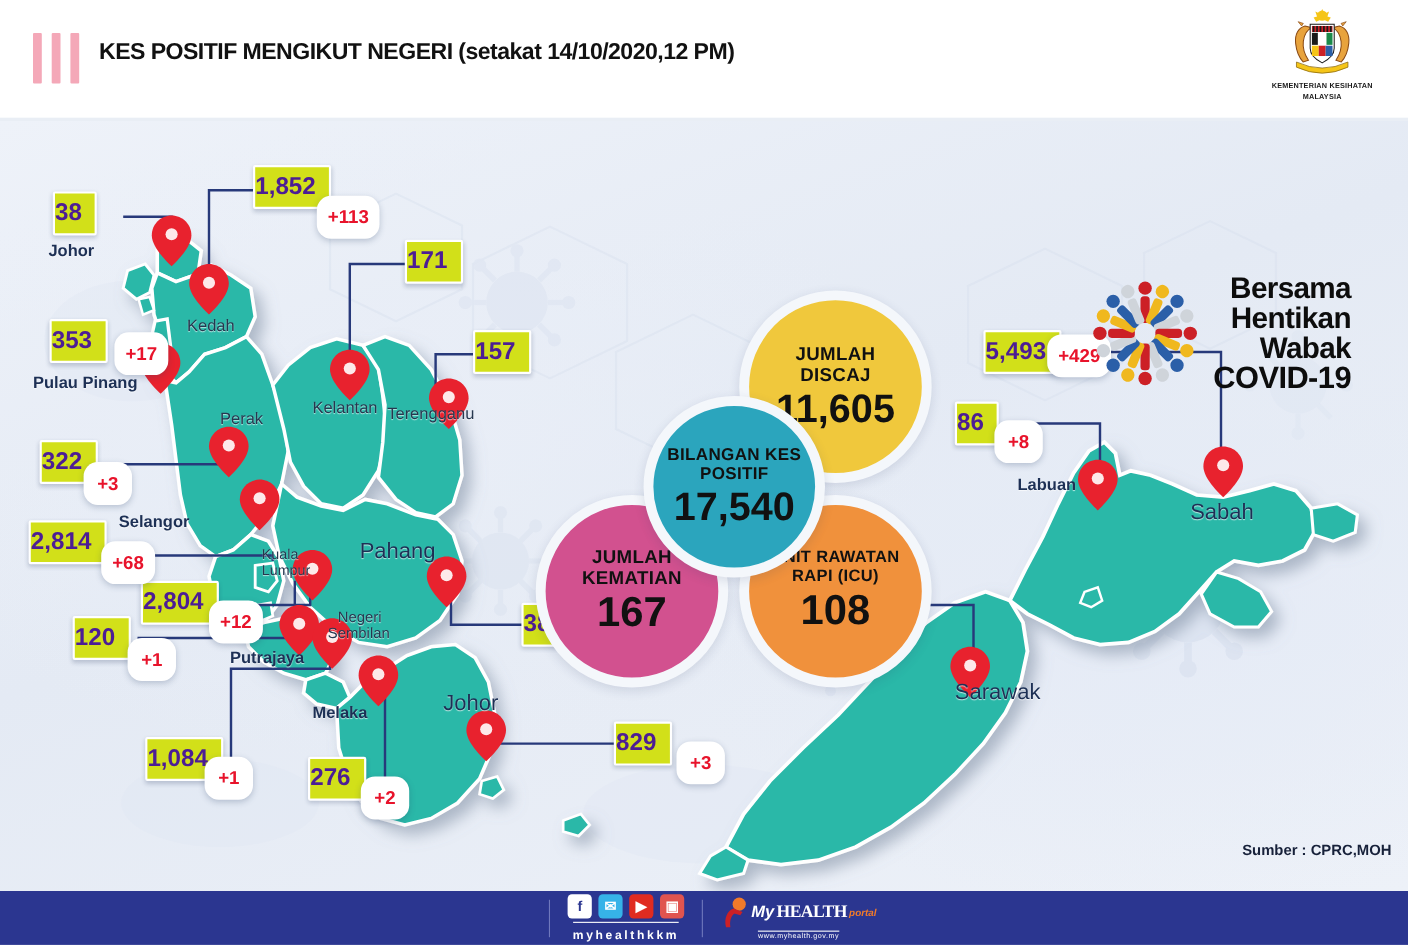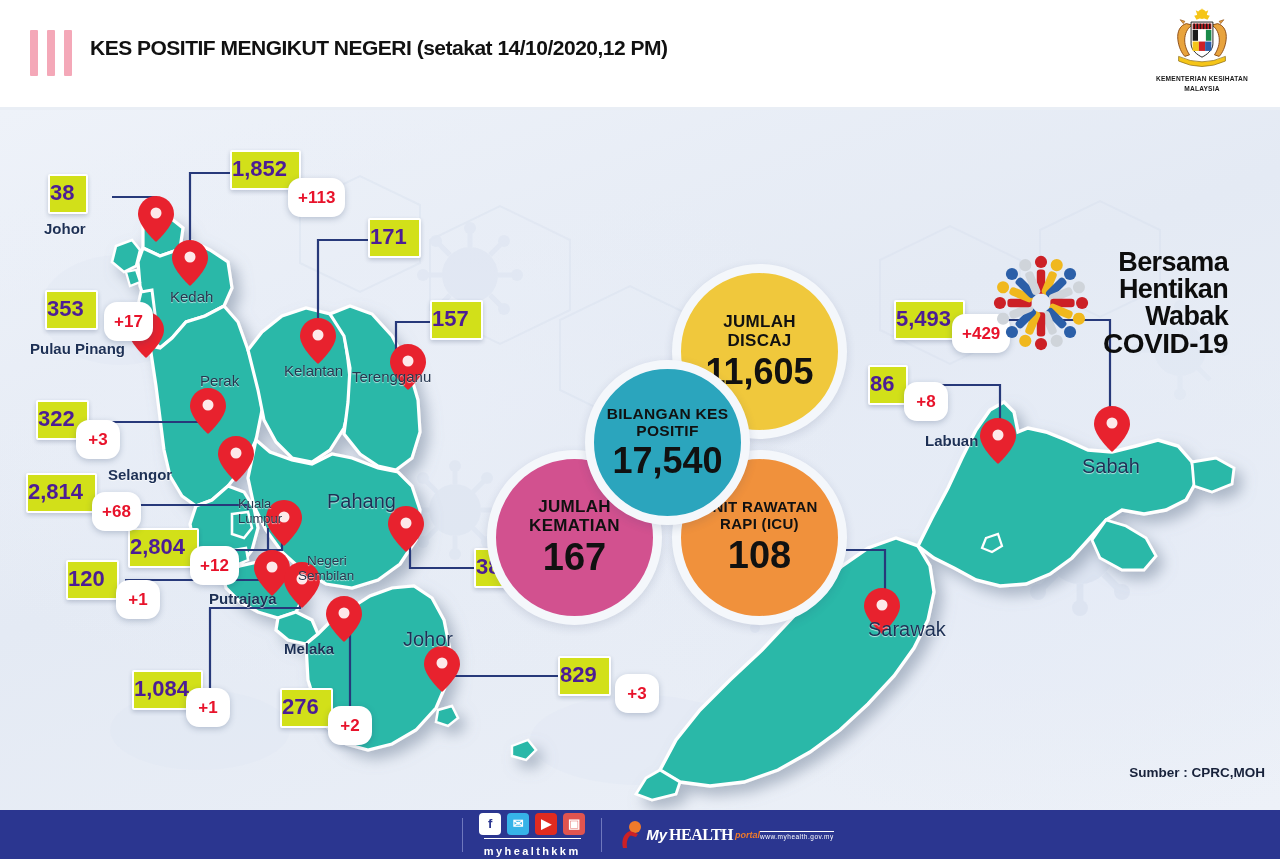--- a/index.html
+++ b/index.html
@@ -165,21 +165,21 @@
     color: #2b3690; font-size: 13px; font-weight: bold;
   }
   .f-ic.fb { background: #ffffff; color: #2b3690; }
   .f-ic.tw { background: #36b3e8; color: #ffffff; }
   .f-ic.yt { background: #e02b20; color: #ffffff; }
   .f-ic.ig { background: #e0544f; color: #ffffff; }
   .f-handle {
     color: #ffffff; font-size: 11px; font-weight: bold; letter-spacing: 2.4px;
     border-top: 1px solid #ffffff; margin-top: 3px; padding-top: 6px;
   }
-  .myhealth { display: flex; flex-direction: row; align-items: center; }
+  .myhealth { display: flex; flex-direction: column; align-items: center; }
   .mh-row { display: flex; align-items: center; gap: 2px; }
   .mh-my { color: #ffffff; font-size: 15px; font-weight: bold; font-style: italic; }
   .mh-health {
     color: #ffffff; font-size: 16px; font-weight: bold;
     font-family: "Liberation Serif", serif; letter-spacing: -0.5px;
   }
   .mh-portal { color: #f07a2a; font-size: 9px; font-style: italic; font-weight: bold; }
   .mh-url {
     color: #ffffff; font-size: 6.5px; letter-spacing: 0.5px;
     border-top: 1px solid #ffffff; padding-top: 1px; margin-top: 1px;
@@ -552,21 +552,21 @@
 
   <div class="badge" style="left:288px; top:68px;">+113</div>
   <div class="badge" style="left:104px; top:192px;">+17</div>
   <div class="badge" style="left:76px;  top:310px;">+3</div>
   <div class="badge" style="left:92px;  top:382px;">+68</div>
   <div class="badge" style="left:190px; top:436px;">+12</div>
   <div class="badge" style="left:116px; top:470px;">+1</div>
   <div class="badge" style="left:186px; top:578px;">+1</div>
   <div class="badge" style="left:328px; top:596px;">+2</div>
   <div class="badge" style="left:615px; top:564px;">+3</div>
-  <div class="badge" style="left:952px; top:204px;text-align:right;">+429</div>
+  <div class="badge" style="left:952px; top:194px;text-align:right;">+429</div>
   <div class="badge" style="left:904px; top:272px;">+8</div>
   <div class="badge" style="left:778px; top:438px;">+3</div>
 
 
   <div class="bubble" id="bub-discaj">
     <div class="b-label">
       <div>JUMLAH</div>
       <div>DISCAJ</div>
     </div>
     <div class="b-value">11,605</div>

